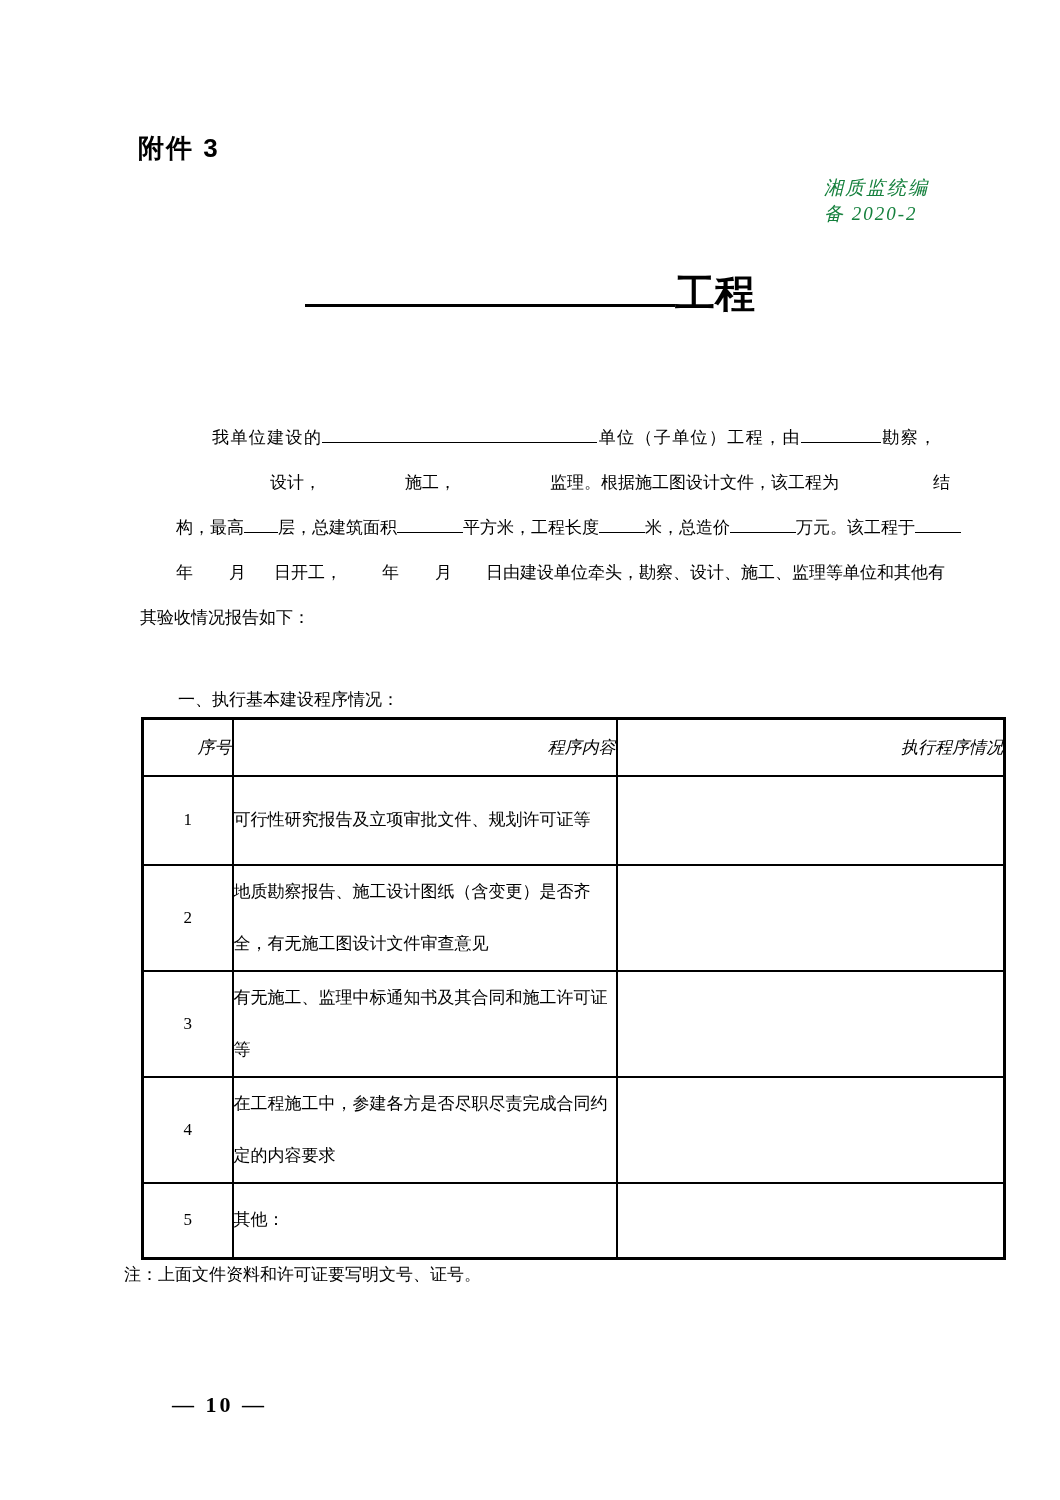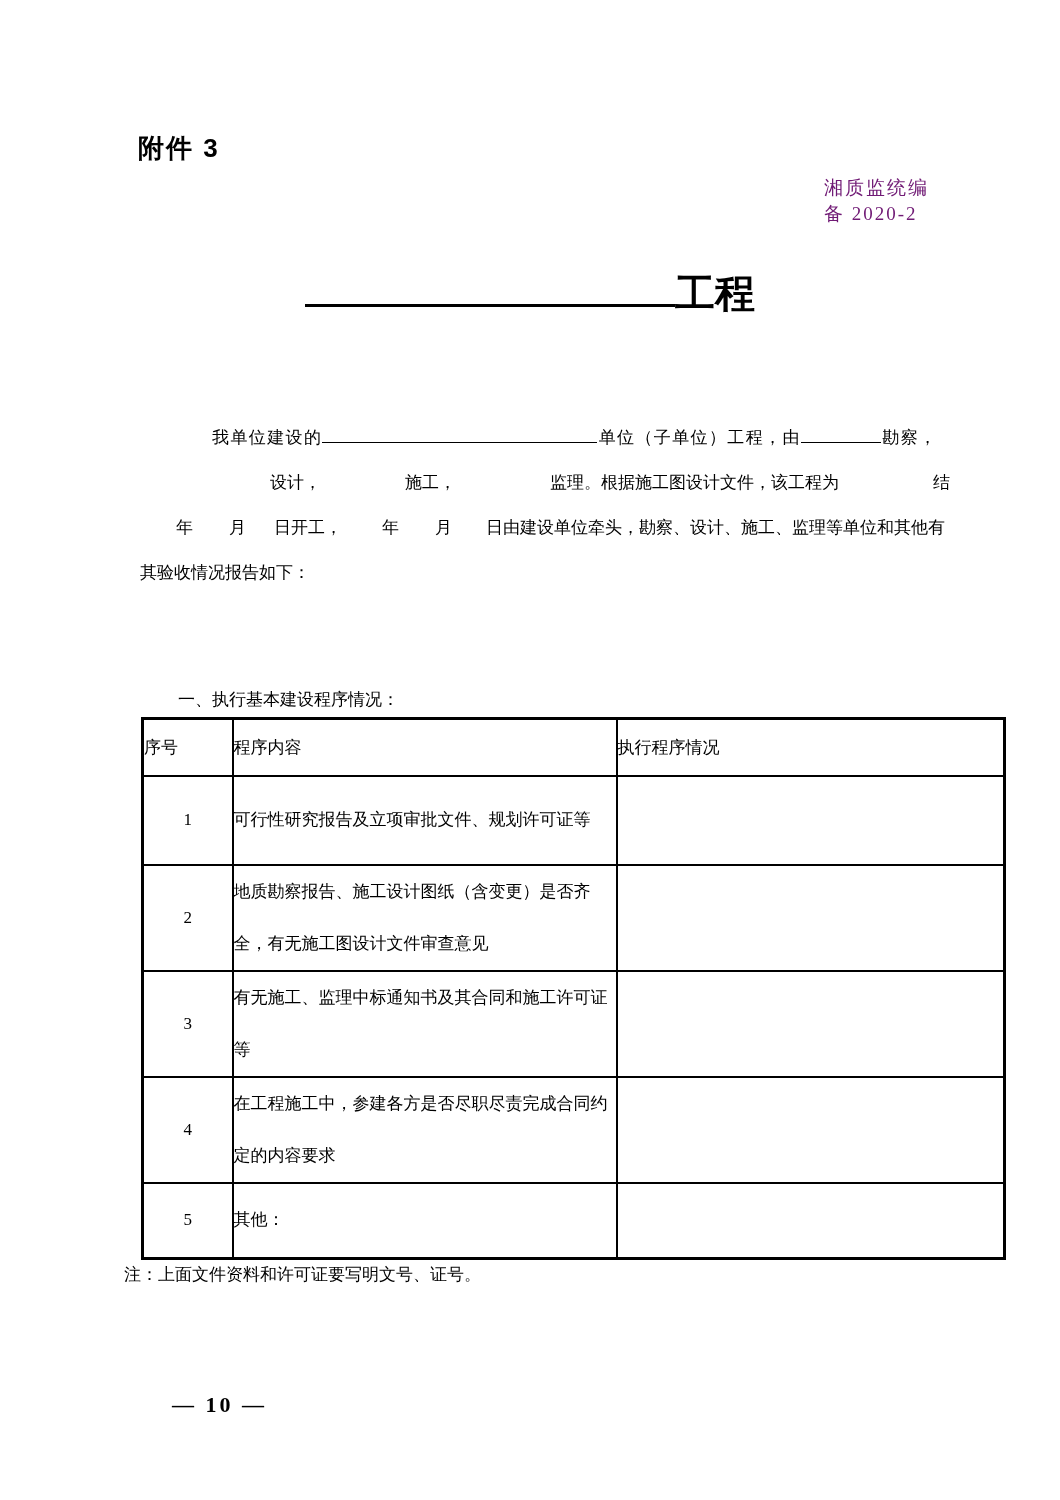--- a/index.html
+++ b/index.html
@@ -46,45 +46,46 @@
   }
   table.proc {
     position: absolute; left: 141px; top: 717px;
     width: 862px; border-collapse: collapse; table-layout: fixed;
     border: 3px solid #000; font-size: 17px;
   }
   table.proc th, table.proc td {
     border: 2px solid #000; font-weight: normal; padding: 0;
   }
   table.proc thead tr { height: 57px; }
-  table.proc th { text-align: left; }
+  table.proc th { text-align: right; font-style: italic; }
   td.cell-no { text-align: center; }
   td.cell-content { padding: 0 16px; line-height: 52px; white-space: normal; }
   .footnote { position: absolute; left: 124px; top: 1263px; font-size: 17px; }
   .page-number { position: absolute; left: 172px; top: 1392px; font-size: 22px; letter-spacing: 3px; font-weight: bold; }
 </style>
 </head>
 <body>
 
 <div class="page">
 
   <div class="attachment">附件 3</div>
 
-  <div class="stamp" style="color: #701a75;">
+  <div class="stamp" style="color: #15803d; font-style: italic;">
     <div>湘质监统编</div>
     <div>备 2020-2</div>
   </div>
 
   <div class="title-block">
     <div class="title-line1"><span class="title-underline"></span><span>工程</span></div>
   </div>
 
   <div class="paragraph" id="paragraph">
       <div class="para-line fill" style="padding-left: 36px;"><span>我单位建设的</span><span class="seg-blank" style="width: 275px;"></span><span>单位（子单位）工程，由</span><span class="seg-blank" style="width: 80px;"></span><span>勘察，</span></div>
       <div class="para-line fill" style="padding-left: 94px;"><span>设计，</span><span class="seg-gap" style="width: 84px;"></span><span>施工，</span><span class="seg-gap" style="width: 94px;"></span><span>监理。根据施工图设计文件，该工程为</span><span class="seg-gap" style="width: 94px;"></span><span>结</span></div>
+      <div class="para-line fill"><span>构，最高</span><span class="seg-blank" style="width: 34px;"></span><span>层，总建筑面积</span><span class="seg-blank" style="width: 66px;"></span><span>平方米，工程长度</span><span class="seg-blank" style="width: 46px;"></span><span>米，总造价</span><span class="seg-blank" style="width: 66px;"></span><span>万元。该工程于</span><span class="seg-blank" style="width: 46px;"></span></div>
       <div class="para-line fill"><span>年</span><span class="seg-gap" style="width: 36px;"></span><span>月</span><span class="seg-gap" style="width: 28px;"></span><span>日开工，</span><span class="seg-gap" style="width: 40px;"></span><span>年</span><span class="seg-gap" style="width: 36px;"></span><span>月</span><span class="seg-gap" style="width: 34px;"></span><span>日由建设单位牵头，勘察、设计、施工、监理等单位和其他有</span></div>
       <div class="para-line"><span>其验收情况报告如下：</span></div>
     </div>
 
   <div class="section-heading">一、执行基本建设程序情况：</div>
 
   <table class="proc" id="proc-table">
     <colgroup id="proc-cols">
         <col style="width: 90px;">
         <col style="width: 384px;">

